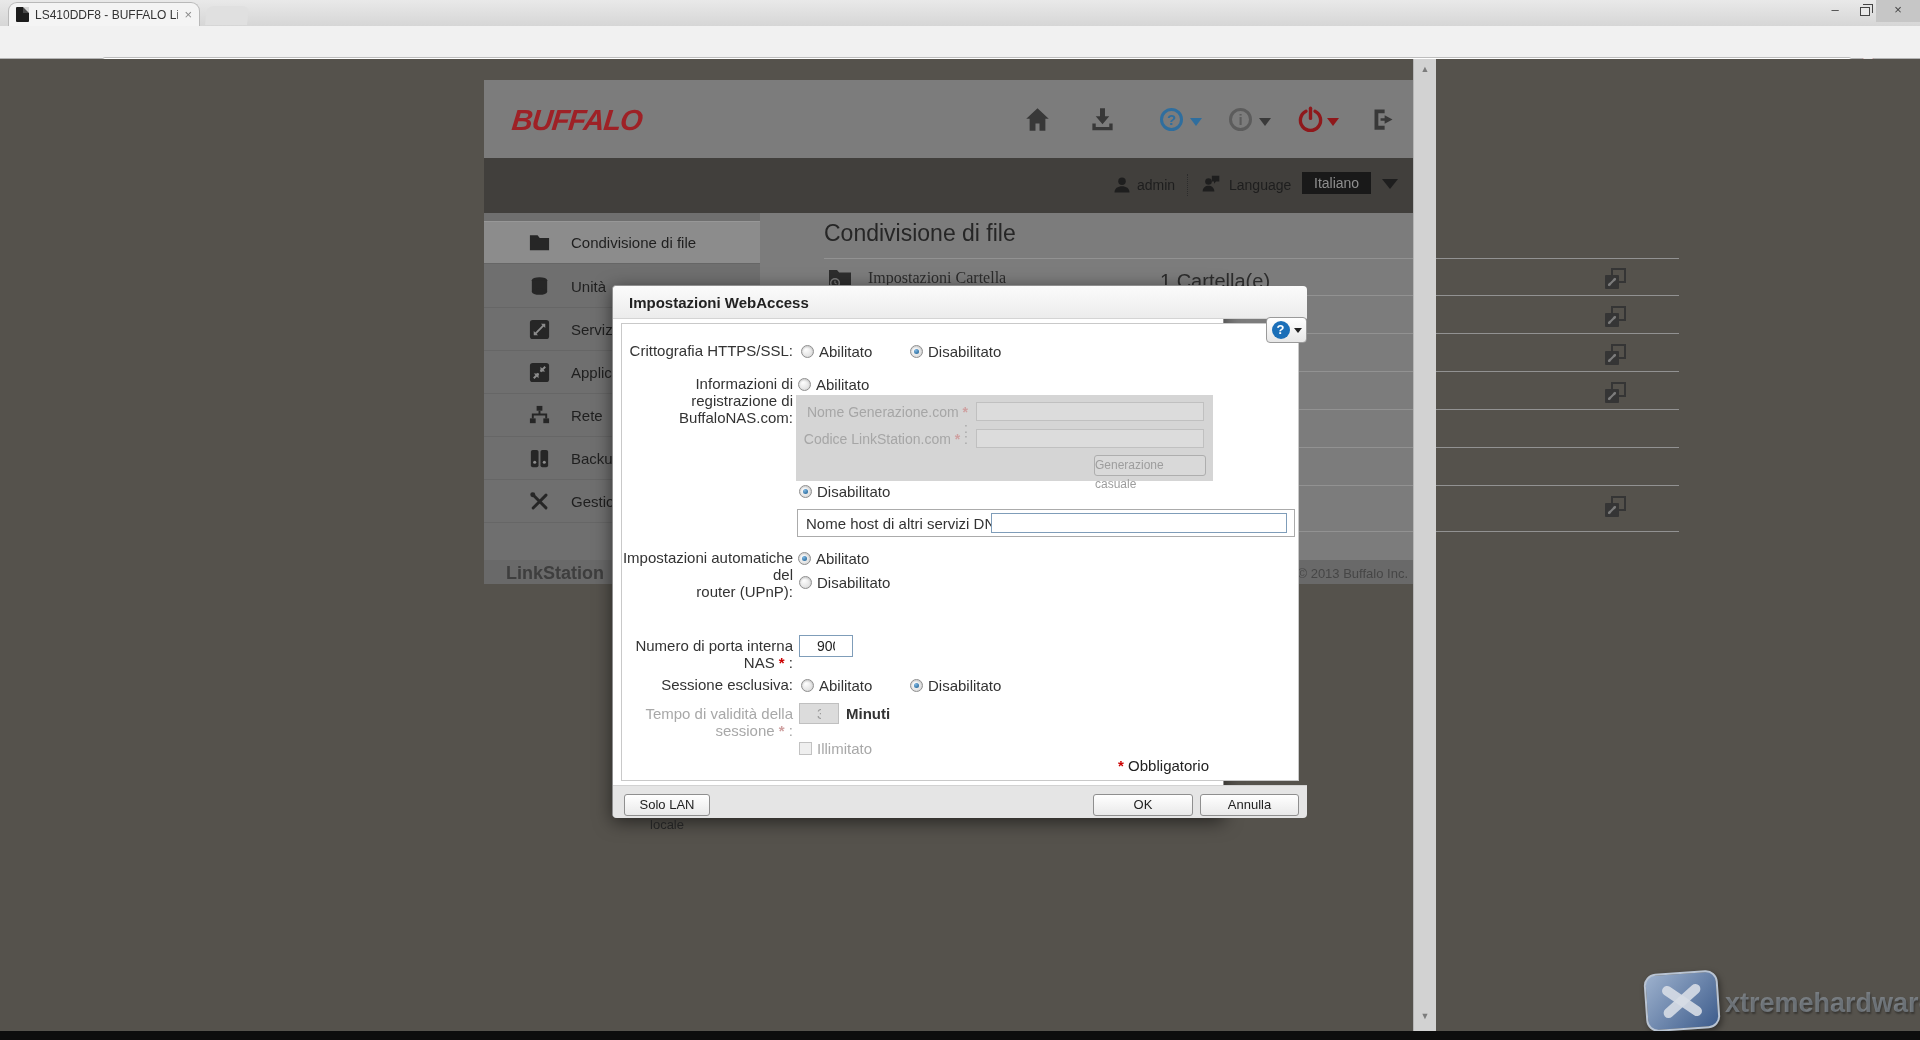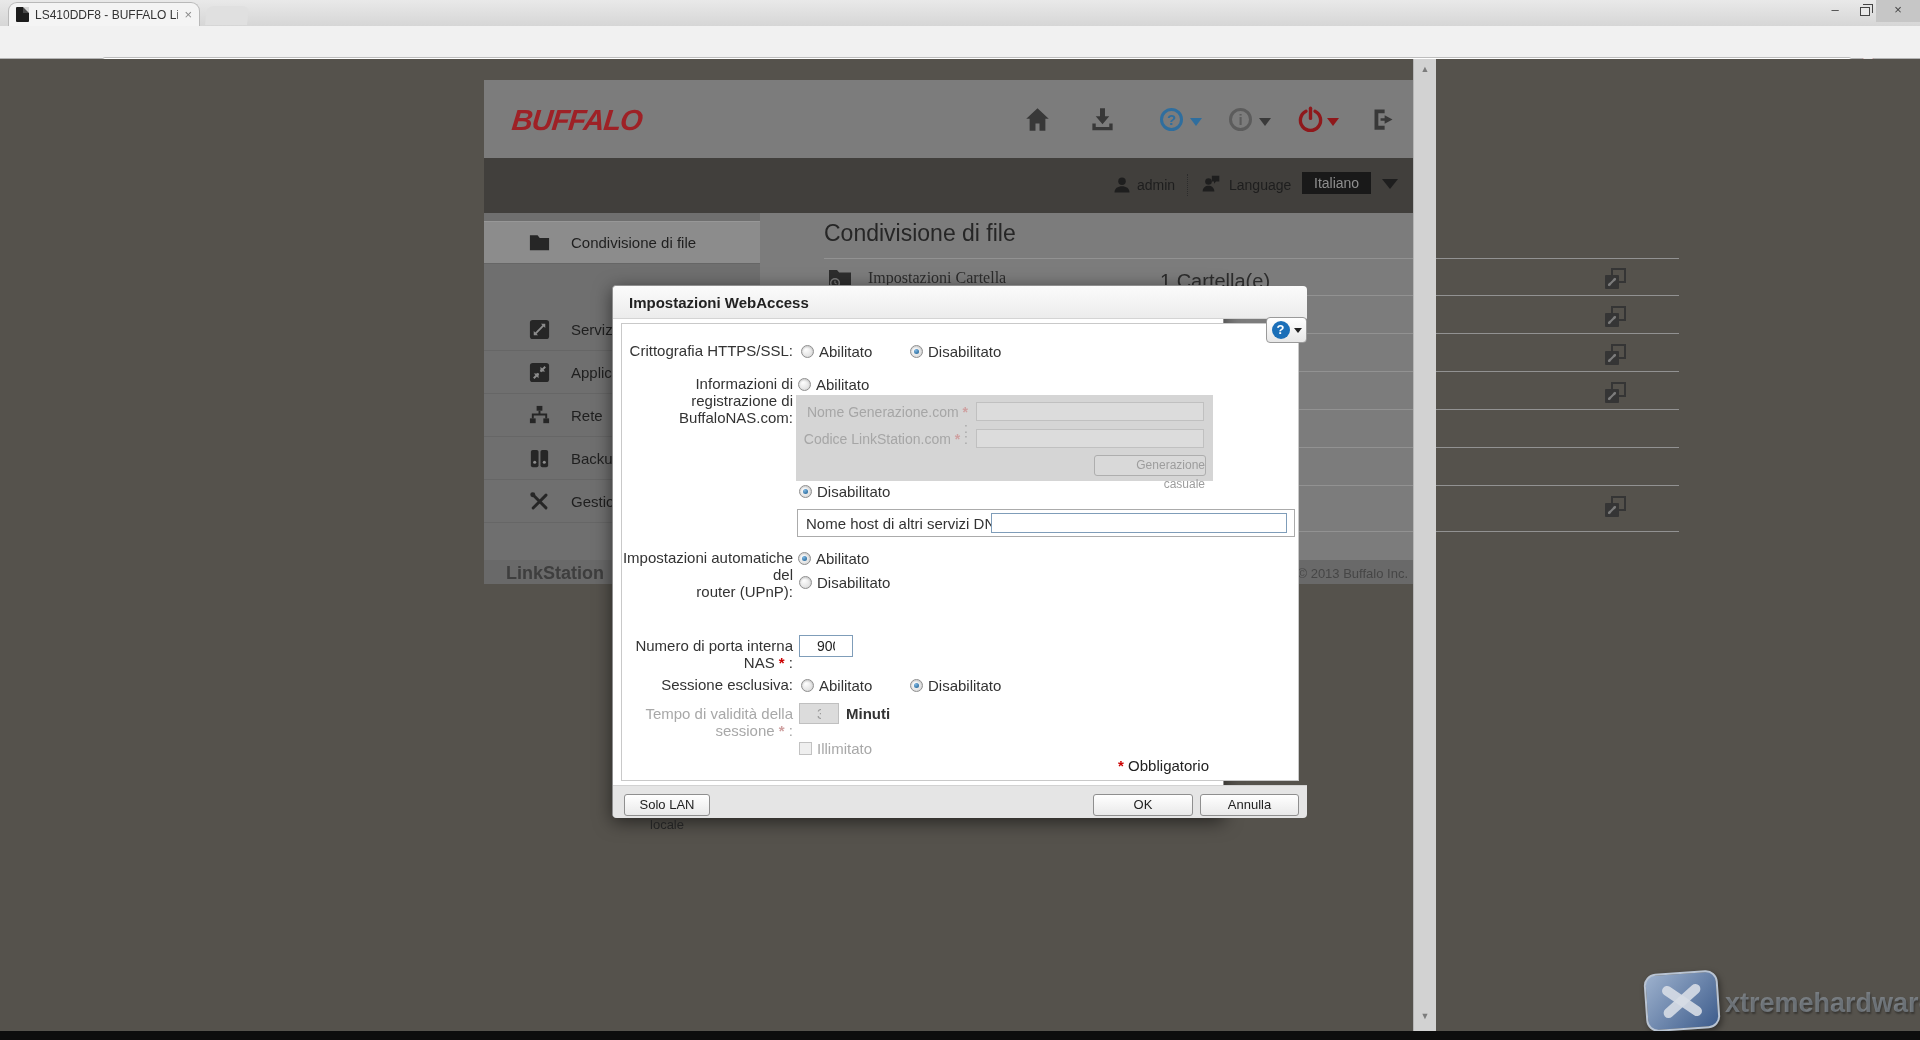--- a/index.html
+++ b/index.html
@@ -126,21 +126,21 @@
            border:1px solid #8e8e8e; background:radial-gradient(circle at 35% 30%,#fff,#e0e0e0 75%);
            box-shadow:inset 0 1px 2px rgba(0,0,0,.18); }
   .radio.sel::after { content:""; position:absolute; left:3px; top:3px; width:5px; height:5px;
            border-radius:50%; background:radial-gradient(circle at 35% 30%,#7db6e2,#175a8c); }
   .cb { position:absolute; width:13px; height:13px; border:1px solid #c2c2c2; background:#efefef; }
 
   .graybox { position:absolute; background:#d5d5d5; }
   .gb-label { position:absolute; text-align:right; font-size:14px; color:#a6a6a6; }
   .gb-input { position:absolute; background:#dcdcdc; border:1px solid #c0c0c0; height:19px; }
   .gb-btn { position:absolute; background:#d9d9d9; border:1px solid #aeaeae; border-radius:3px;
-            font-size:12px; color:#9d9d9d; text-align:right; line-height:19px; }
+            font-size:12px; color:#9d9d9d; text-align:left; line-height:19px; }
 
   .dnsbox { position:absolute; left:184px; top:223px; width:498px; height:28px;
             border:1px solid #ababab; background:#fff; }
   .txtinput { position:absolute; border:1px solid #7f9db9; background:#fff; font-size:14px;
               color:#222; padding:0 17px; font-family:"Liberation Sans",sans-serif;}
   .txtinput.dis { border-color:#c0c0c0; background:#dcdcdc; color:#9b9b9b; }
 
   .modal-footer { position:absolute; left:0; top:499px; width:694px; height:33px;
             background:#e5e5e5; border-top:1px solid #d2d2d2; border-radius:0 0 4px 4px; }
   .mbtn { position:absolute; height:22px; background:linear-gradient(#ffffff,#e9e9e9);
@@ -254,20 +254,30 @@
 
     <div class="abs sidebar">
       <div class="side-item sel" style="top:8px">
         <span class="sicon">
             <svg viewBox="0 0 24 24">
               <path fill="currentColor" d="M2 4.5h8l2.2 2.7H22V20H2z"></path>
             </svg>
           </span>
         <span>Condivisione di file</span>
       </div>
+      <div class="side-item" style="top:52px">
+        <span class="sicon">
+            <svg viewBox="0 0 24 24">
+              <ellipse cx="12" cy="5.5" rx="8" ry="3.2" fill="currentColor"></ellipse>
+              <path fill="currentColor" d="M4 5.5h16v12H4z"></path>
+              <ellipse cx="12" cy="17.5" rx="8" ry="3.2" fill="currentColor"></ellipse>
+            </svg>
+          </span>
+        <span>Unità</span>
+      </div>
       <div class="side-item" style="top:95px">
         <span class="sicon">
             <svg viewBox="0 0 24 24">
               <rect x="2" y="2" width="20" height="20" rx="3" fill="currentColor"></rect>
               <path fill="#8c8c8c" d="M6 13.5 10.5 18H6zM18 10.5 13.5 6H18z"></path>
               <path stroke="#8c8c8c" stroke-width="2" d="M7.5 16.5 16.5 7.5"></path>
             </svg>
           </span>
         <span>Servizi</span>
       </div>

